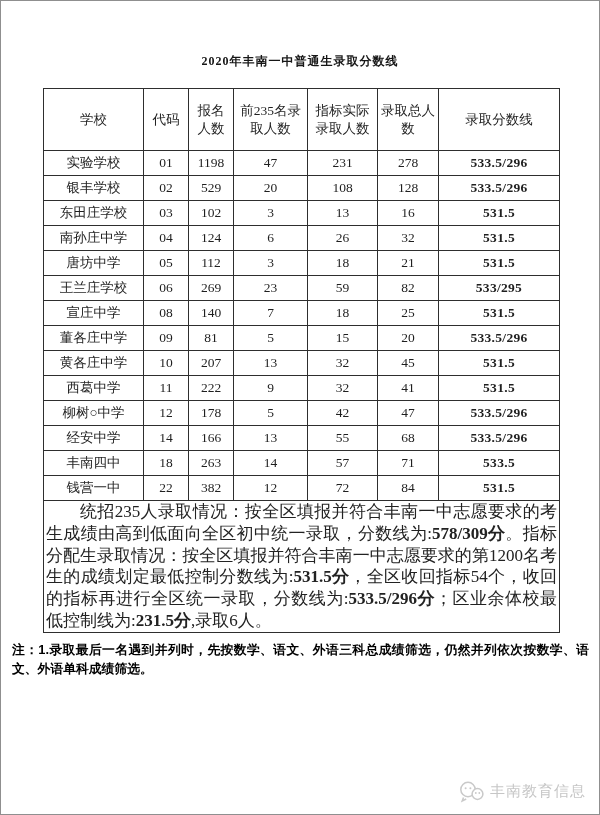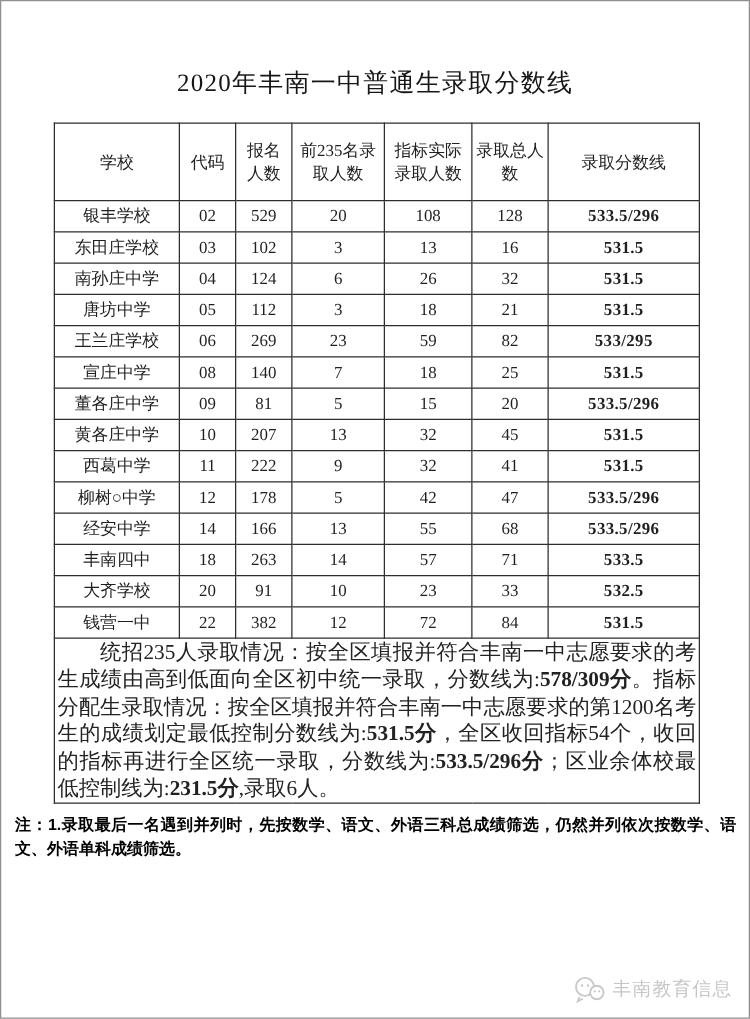--- a/index.html
+++ b/index.html
@@ -8,22 +8,22 @@
     width: 600px; height: 815px;
     font-family: "Liberation Serif", "DejaVu Serif", serif;
     color: #1f1f1f;
     position: relative;
     border: 1px solid #8f8f8f;
     overflow: hidden;
   }
   .page-title {
     margin-top: 52px;
     text-align: center;
-    font-size: 20px;
-    font-weight: 400;
+    font-size: 12px;
+    font-weight: 700;
     letter-spacing: 1px;
     color: #161616;
   }
   table.score-table {
     border-collapse: collapse;
     table-layout: fixed;
     width: 516px;
     margin: 18px 0 0 42px;
   }
   table.score-table th, table.score-table td {
@@ -104,20 +104,29 @@
 取人数</th>
       <th>指标实际
 录取人数</th>
       <th>录取总人
 数</th>
       <th>录取分数线</th>
     </tr>
   </thead>
   <tbody>
       <tr>
+        <td class="c-school">实验学校</td>
+        <td>01</td>
+        <td>1198</td>
+        <td>47</td>
+        <td>231</td>
+        <td>278</td>
+        <td class="c-score">533.5/296</td>
+      </tr>
+      <tr>
         <td class="c-school">银丰学校</td>
         <td>02</td>
         <td>529</td>
         <td>20</td>
         <td>108</td>
         <td>128</td>
         <td class="c-score">533.5/296</td>
       </tr>
       <tr>
         <td class="c-school">东田庄学校</td>
@@ -210,29 +219,20 @@
         <td class="c-score">533.5/296</td>
       </tr>
       <tr>
         <td class="c-school">丰南四中</td>
         <td>18</td>
         <td>263</td>
         <td>14</td>
         <td>57</td>
         <td>71</td>
         <td class="c-score">533.5</td>
-      </tr>
-      <tr>
-        <td class="c-school">大齐学校</td>
-        <td>20</td>
-        <td>91</td>
-        <td>10</td>
-        <td>23</td>
-        <td>33</td>
-        <td class="c-score">532.5</td>
       </tr>
       <tr>
         <td class="c-school">钱营一中</td>
         <td>22</td>
         <td>382</td>
         <td>12</td>
         <td>72</td>
         <td>84</td>
         <td class="c-score">531.5</td>
       </tr>

